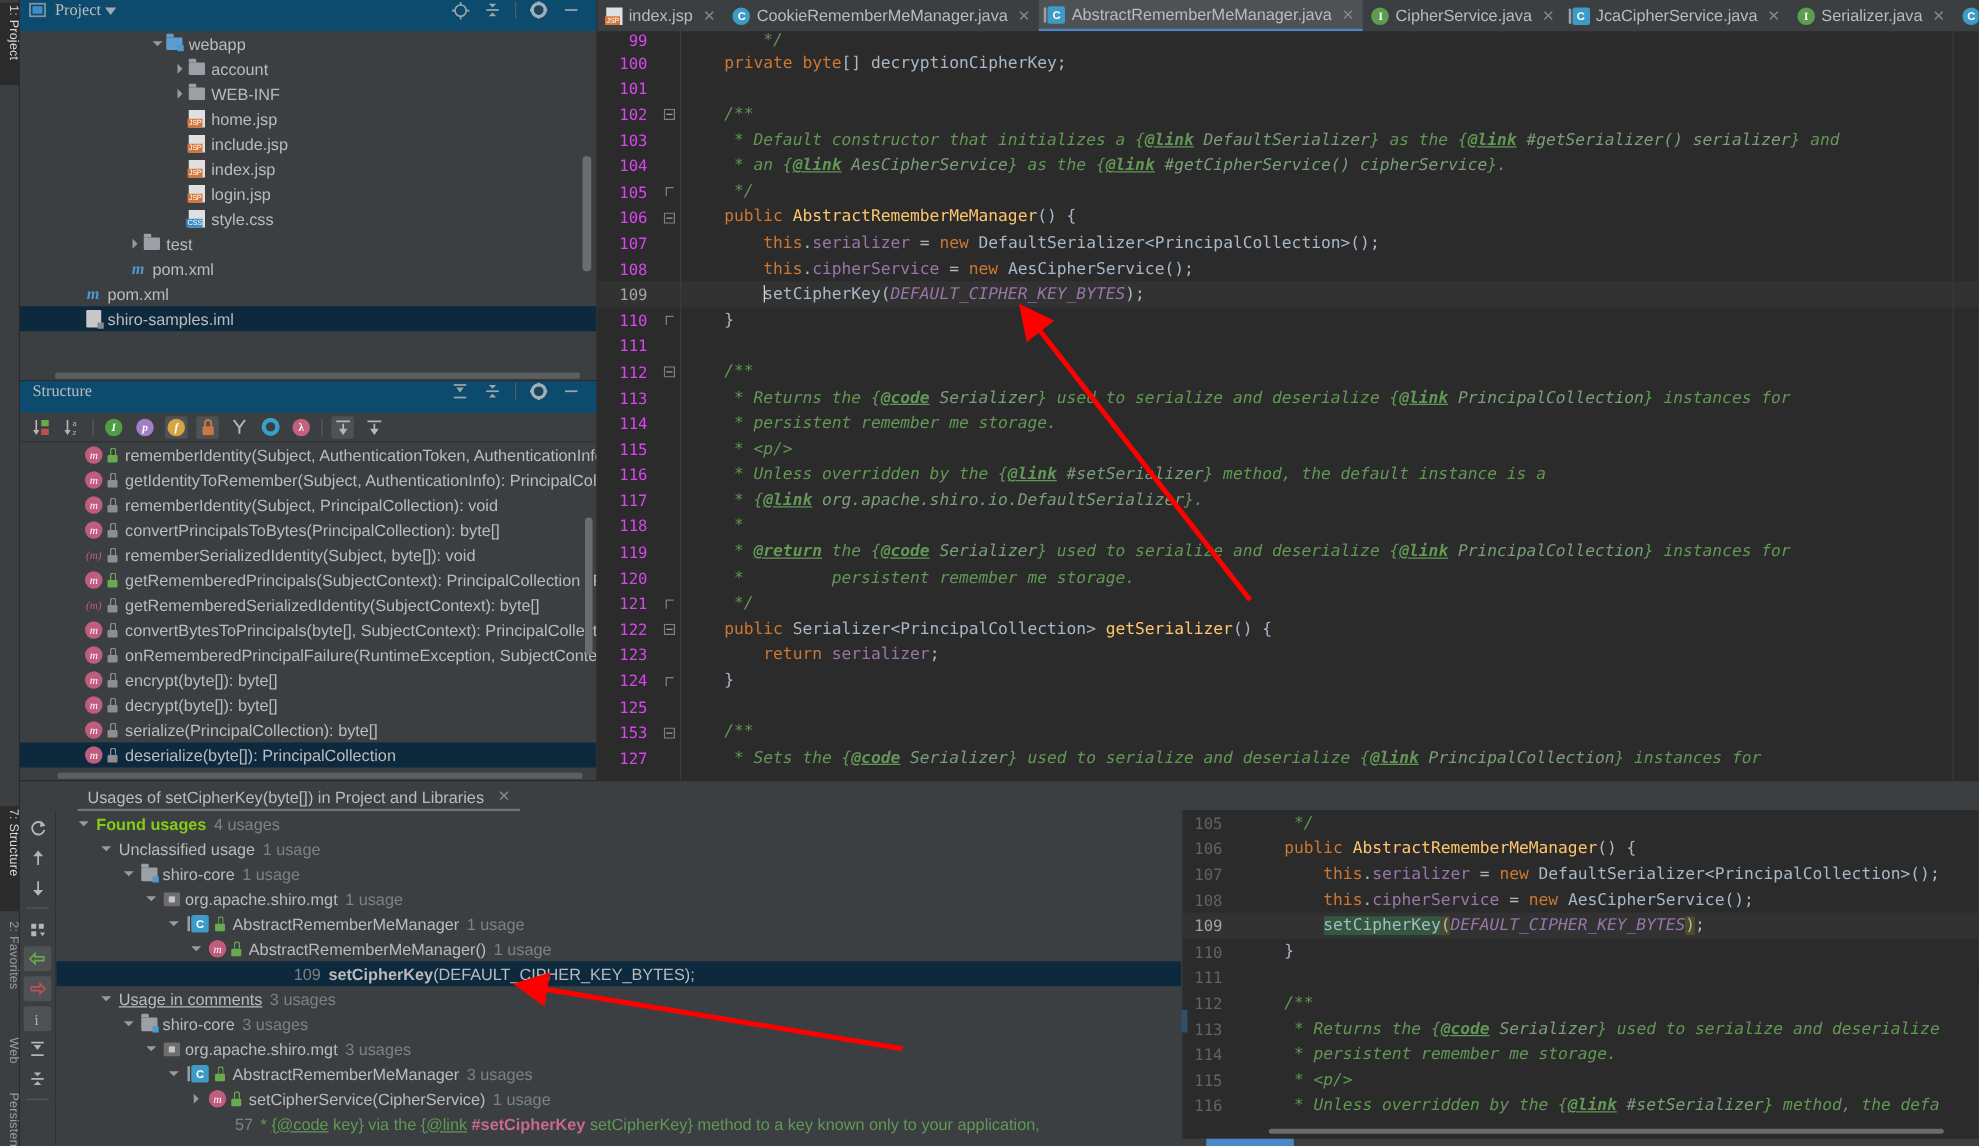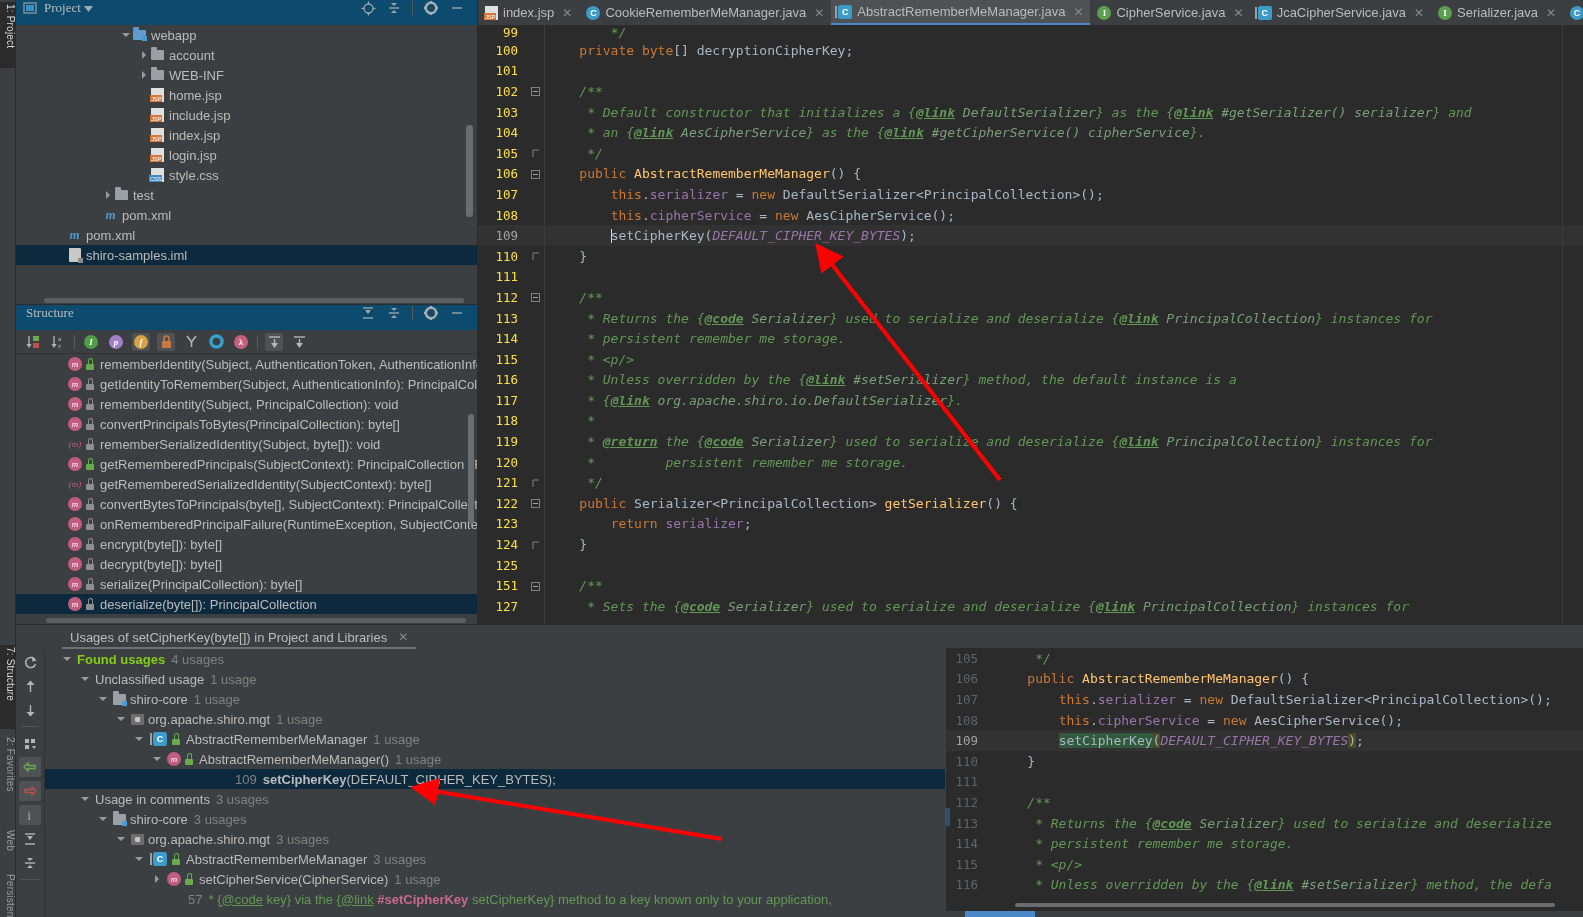--- a/index.html
+++ b/index.html
@@ -101,21 +101,21 @@
   .cbadge{width:14px;height:14px;border-radius:50%;background:#3d9bc7;color:#fff;font-size:9px;font-weight:bold;display:inline-flex;align-items:center;justify-content:center;flex:none;}
   .ibadge{width:14px;height:14px;border-radius:50%;background:#5a9e4e;color:#fff;font-size:9px;font-weight:bold;display:inline-flex;align-items:center;justify-content:center;flex:none;font-family:"Liberation Serif",serif;}
   .abadge{width:14px;height:14px;border-radius:2px;background:#3d9bc7;color:#fff;font-size:9px;font-weight:bold;display:inline-flex;align-items:center;justify-content:center;flex:none;position:relative;}
   .abadge::before{content:"";position:absolute;left:-3px;top:1px;width:2px;height:12px;background:#9aa0a6;}
 
   
   .editor{position:absolute;left:478px;top:25px;right:0;height:599px;background:#2b2b2b;overflow:hidden;
     font-family:"DejaVu Sans Mono","Liberation Mono",monospace;font-size:13px;}
   .eline{height:20.6px;display:flex;align-items:center;white-space:pre;}
   .eline.cur{background:#323232;}
-  .gut{width:48px;flex:none;text-align:right;padding-right:8px;color:#fde047;font-size:12.5px;}
+  .gut{width:48px;flex:none;text-align:right;padding-right:8px;color:#d946ef;font-size:12.5px;}
   .eline.cur .gut{color:#a4a3a3;}
   .fold{width:18px;flex:none;text-align:center;color:#808080;font-size:11px;position:relative;}
   .code{flex:1;color:#a9b7c6;padding-left:4px;}
   .vline{position:absolute;left:544px;top:25px;width:1px;height:599px;background:#3b3b3b;}
   .rmargin{position:absolute;left:1562px;top:25px;width:1px;height:599px;background:#3b3b3b;}
   .kw{color:#cc7832;} .cmt{color:#629755;font-style:italic;}
   .cmttag{color:#629755;font-style:italic;font-weight:bold;text-decoration:underline;}
   .cmtcode{color:#7a9e7a;font-style:italic;}
   .fld{color:#9876aa;} .mth{color:#ffc66d;}
   .sconst{color:#9876aa;font-style:italic;}
@@ -596,21 +596,21 @@
           </svg></span><span class="code">     <span class="cmt">*/</span></span></div>
       <div class="eline"><span class="gut">122</span><span class="fold"><svg width="9" height="9" style="vertical-align:middle">
             <rect x="0.5" y="0.5" width="8" height="8" fill="none" stroke="#808080"></rect>
             <line x1="2" y1="4.5" x2="7" y2="4.5" stroke="#a0a0a0"></line>
           </svg></span><span class="code">    <span class="kw">public</span> Serializer&lt;PrincipalCollection&gt; <span class="mth">getSerializer</span>() {</span></div>
       <div class="eline"><span class="gut">123</span><span class="fold"></span><span class="code">        <span class="kw">return</span> <span class="fld">serializer</span>;</span></div>
       <div class="eline"><span class="gut">124</span><span class="fold"><svg width="9" height="9" style="vertical-align:middle">
             <path d="M2,8 L2,1 L8,1" fill="none" stroke="#808080"></path>
           </svg></span><span class="code">    }</span></div>
       <div class="eline"><span class="gut">125</span><span class="fold"></span><span class="code">&nbsp;</span></div>
-      <div class="eline"><span class="gut">151</span><span class="fold"><svg width="9" height="9" style="vertical-align:middle">
+      <div class="eline"><span class="gut">153</span><span class="fold"><svg width="9" height="9" style="vertical-align:middle">
             <rect x="0.5" y="0.5" width="8" height="8" fill="none" stroke="#808080"></rect>
             <line x1="2" y1="4.5" x2="7" y2="4.5" stroke="#a0a0a0"></line>
           </svg></span><span class="code">    <span class="cmt">/**</span></span></div>
       <div class="eline"><span class="gut">127</span><span class="fold"></span><span class="code">     <span class="cmt">* Sets the {</span><span class="cmttag">@code</span><span class="cmt"> </span><span class="cmtcode">Serializer</span><span class="cmt">} used to serialize and deserialize {</span><span class="cmttag">@link</span><span class="cmt"> </span><span class="cmtcode">PrincipalCollection</span><span class="cmt">} instances for</span></span></div>
     </div>
 <div class="vline"></div>
 <div class="rmargin"></div>
 
 <div class="findpane">
   <div class="findhdr">
@@ -723,21 +723,21 @@
             </span>
         <span>AbstractRememberMeManager()</span>
         <span class="cnt">1 usage</span>
       </div>
       <div class="rrow sel" style="padding-left:190px;">
         <span class="lno">109</span>
         <span><b>setCipherKey</b>(DEFAULT_CIPHER_KEY_BYTES);</span>
       </div>
       <div class="rrow" style="padding-left:35px;">
         <span class="arrow d"></span>
-        <span style="margin-left:4px;">Usage in comments</span>
+        <span style="margin-left:4px;text-decoration:underline;">Usage in comments</span>
         <span class="cnt">3 usages</span>
       </div>
       <div class="rrow" style="padding-left:53px;">
         <span class="arrow d"></span>
         <span class="modbadge" style="margin-left:4px;"></span>
         <span>shiro-core</span>
         <span class="cnt">3 usages</span>
       </div>
       <div class="rrow" style="padding-left:71px;">
         <span class="arrow d"></span>

